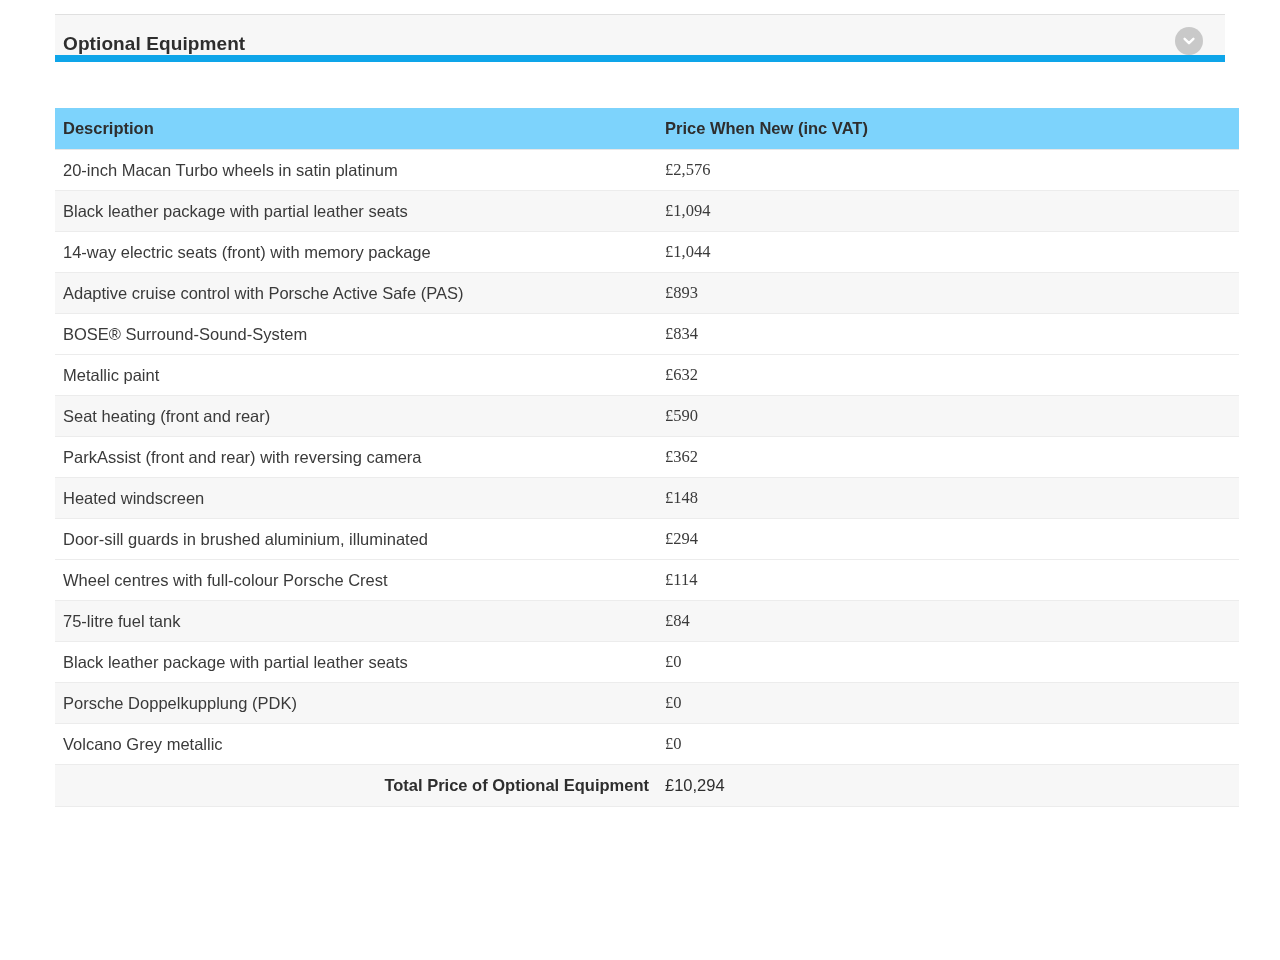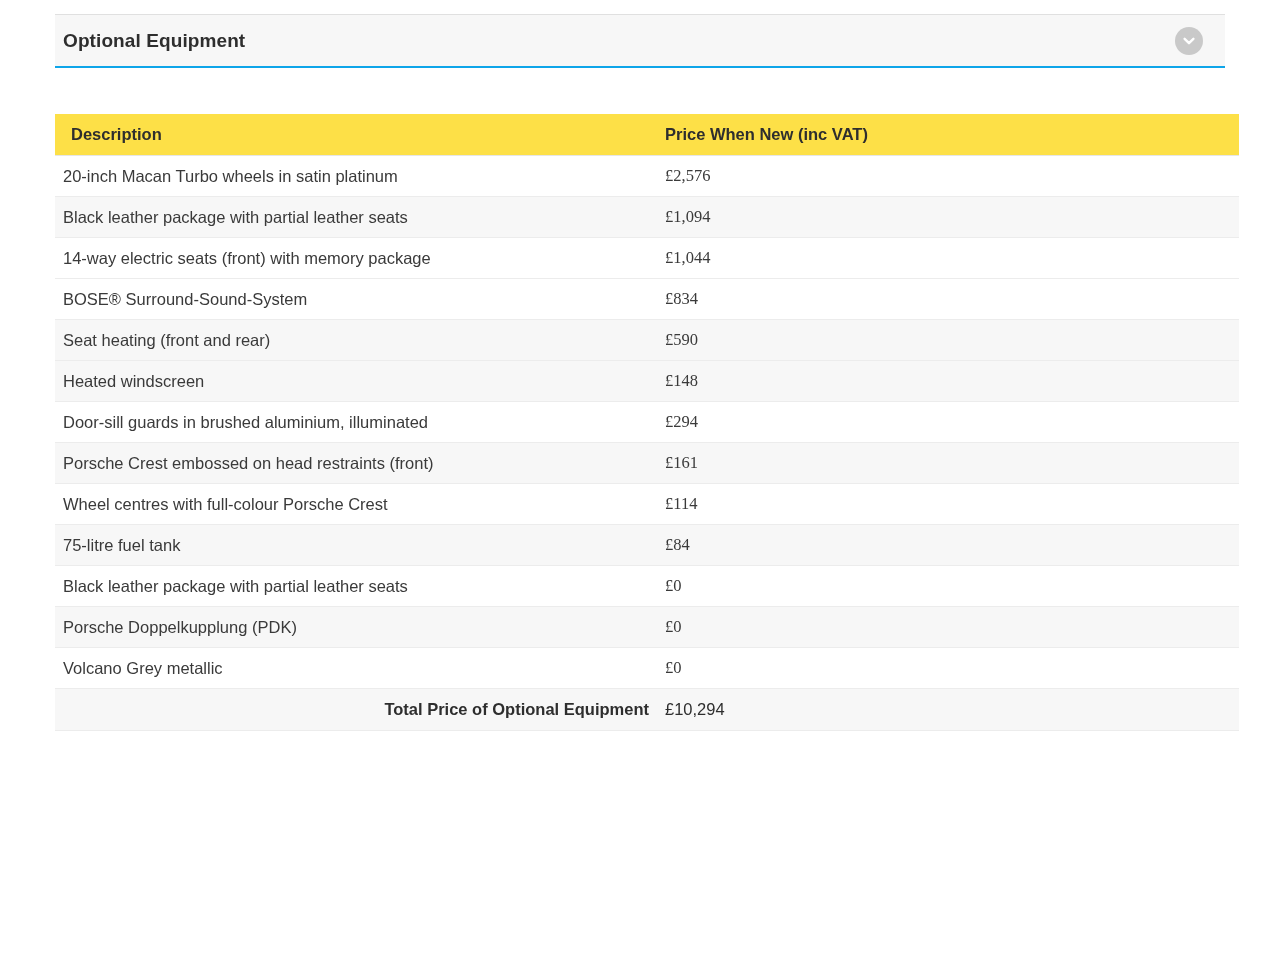--- a/index.html
+++ b/index.html
@@ -24,24 +24,24 @@
     position: absolute;
     left: 55px;
     top: 14px;
     width: 1170px;
   }
 
   
   .panel-header {
     background: #f7f7f7;
     border-top: 1px solid #e0e0e0;
-    border-bottom: 2px solid #0ea5e9;
-    height: 54px;
+    border-bottom: 7px solid #0ea5e9;
+    height: 48px;
     display: flex;
-    align-items: center;
+    align-items: flex-end;
     justify-content: space-between;
     padding: 0 22px 0 8px;
   }
 
   .panel-title {
     font-size: 19px;
     font-weight: bold;
     color: #2e2e2e;
     letter-spacing: .1px;
   }
@@ -64,26 +64,26 @@
     border-collapse: collapse;
     margin-top: 46px;
     table-layout: fixed;
     font-size: 16.5px;
   }
 
   .equip-table col.c-desc { width: 600px; }
   .equip-table col.c-price { width: 584px; }
 
   .equip-table thead th {
-    background: #fde047;
+    background: #7dd3fc;
     text-align: left;
     font-weight: bold;
     font-size: 16.5px;
     color: #2e2e2e;
-    padding: 11px 8px 11px 16px;
+    padding: 11px 8px 11px 8px;
     border-bottom: 1px solid #e6e6e6;
   }
   .equip-table thead th.price-head { padding-left: 10px; margin-top: 36px; }
 
   .equip-table tbody td {
     padding: 10px 8px 10px 8px;
     color: #3a3a3a;
     border-bottom: 1px solid #ececec;
     vertical-align: middle;
     white-space: nowrap;
@@ -143,39 +143,47 @@
             <td class="price-cell">£2,576</td>
           </tr>
           <tr class="even">
             <td class="desc-cell">Black leather package with partial leather seats</td>
             <td class="price-cell">£1,094</td>
           </tr>
           <tr class="odd">
             <td class="desc-cell">14-way electric seats (front) with memory package</td>
             <td class="price-cell">£1,044</td>
           </tr>
+          <tr class="even">
+            <td class="desc-cell">Adaptive cruise control with Porsche Active Safe (PAS)</td>
+            <td class="price-cell">£893</td>
+          </tr>
           <tr class="odd">
             <td class="desc-cell">BOSE® Surround-Sound-System</td>
             <td class="price-cell">£834</td>
           </tr>
+          <tr class="odd">
+            <td class="desc-cell">Metallic paint</td>
+            <td class="price-cell">£632</td>
+          </tr>
           <tr class="even">
             <td class="desc-cell">Seat heating (front and rear)</td>
             <td class="price-cell">£590</td>
           </tr>
+          <tr class="odd">
+            <td class="desc-cell">ParkAssist (front and rear) with reversing camera</td>
+            <td class="price-cell">£362</td>
+          </tr>
           <tr class="even">
             <td class="desc-cell">Heated windscreen</td>
             <td class="price-cell">£148</td>
           </tr>
           <tr class="odd">
             <td class="desc-cell">Door-sill guards in brushed aluminium, illuminated</td>
             <td class="price-cell">£294</td>
-          </tr>
-          <tr class="even">
-            <td class="desc-cell">Porsche Crest embossed on head restraints (front)</td>
-            <td class="price-cell">£161</td>
           </tr>
           <tr class="odd">
             <td class="desc-cell">Wheel centres with full-colour Porsche Crest</td>
             <td class="price-cell">£114</td>
           </tr>
           <tr class="even">
             <td class="desc-cell">75-litre fuel tank</td>
             <td class="price-cell">£84</td>
           </tr>
           <tr class="odd">

